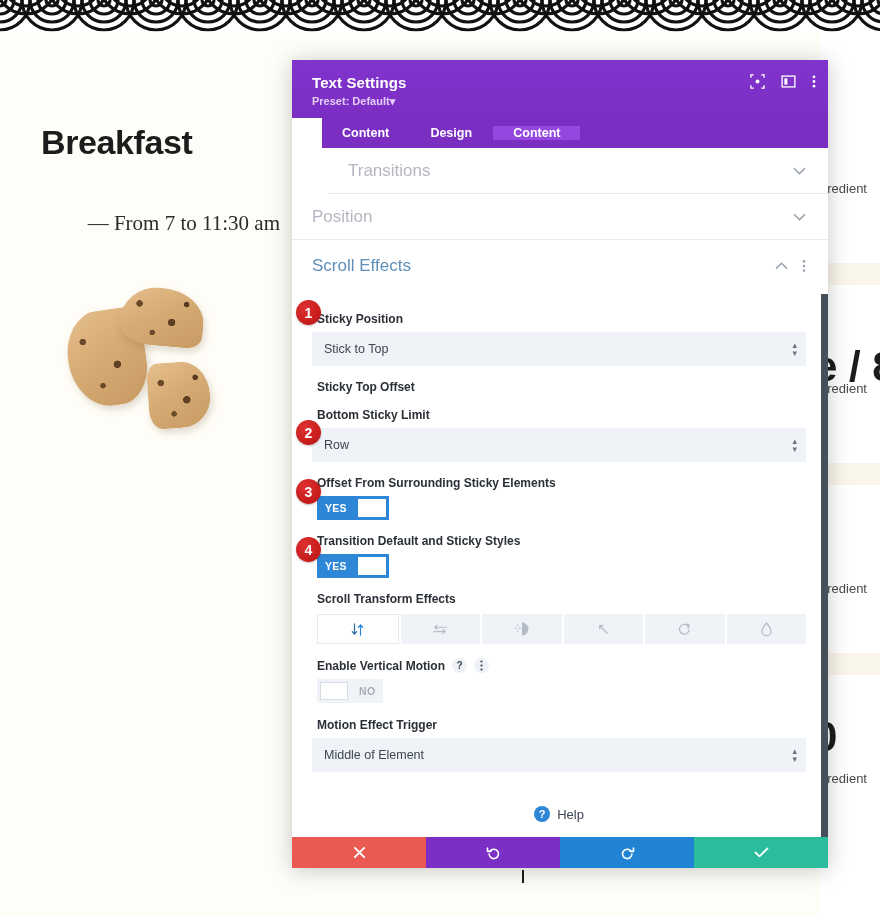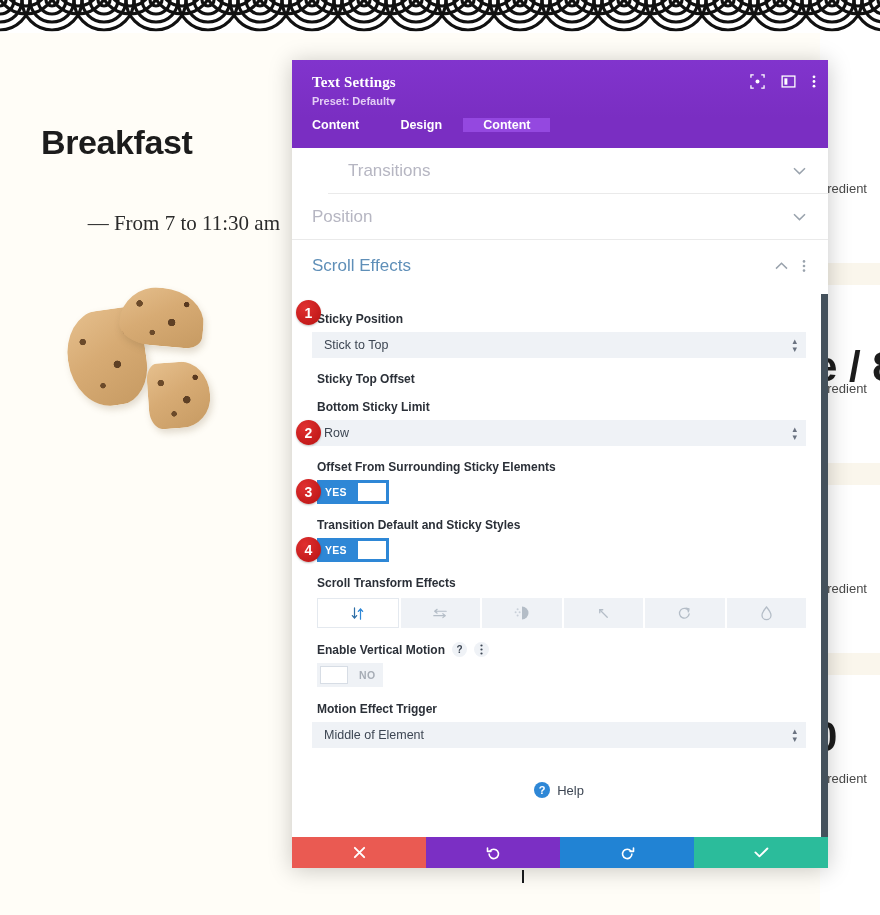--- a/index.html
+++ b/index.html
@@ -152,21 +152,20 @@
     background: linear-gradient(#8134cd, #7a2ec2);
     padding: 14px 18px 10px 20px;
     position: relative;
     height: 58px;
   }
   .m-title {
     color: #ffffff;
     font-size: 15px;
     font-weight: bold;
     letter-spacing: 0.1px;
-    font-family: Liberation Serif, serif;
   }
   .m-preset {
     color: #e3cdf5;
     font-size: 11px;
     font-weight: bold;
     margin-top: 4px;
   }
   .m-header-icons {
     position: absolute;
     right: 12px;
@@ -174,21 +173,22 @@
     display: flex;
     align-items: center;
     gap: 16px;
   }
   .hicon { cursor: pointer; line-height: 0; }
 
   .m-tabs {
     background: #7a2ec2;
     display: flex;
     height: 30px;
-    align-items: flex-start;
+    align-items: center;
+    margin-left: 30px;
   }
   .m-tab {
     padding: 0 20px;
     display: flex;
     align-items: center;
     justify-content: center;
     color: #ffffff;
     font-size: 12.5px;
     font-weight: bold;
     cursor: pointer;
@@ -230,21 +230,21 @@
     font-size: 12px;
     font-weight: bold;
     color: #2b3038;
     margin: 14px 0 6px 5px;
     display: flex;
     align-items: center;
     gap: 7px;
   }
 
   .select {
-    height: 26px;
+    height: 34px;
     background: #eff2f6;
     display: flex;
     align-items: center;
     padding: 0 10px 0 12px;
     font-size: 12.5px;
     color: #3d4653;
     cursor: pointer;
     position: relative;
   }
   .select .spin {

